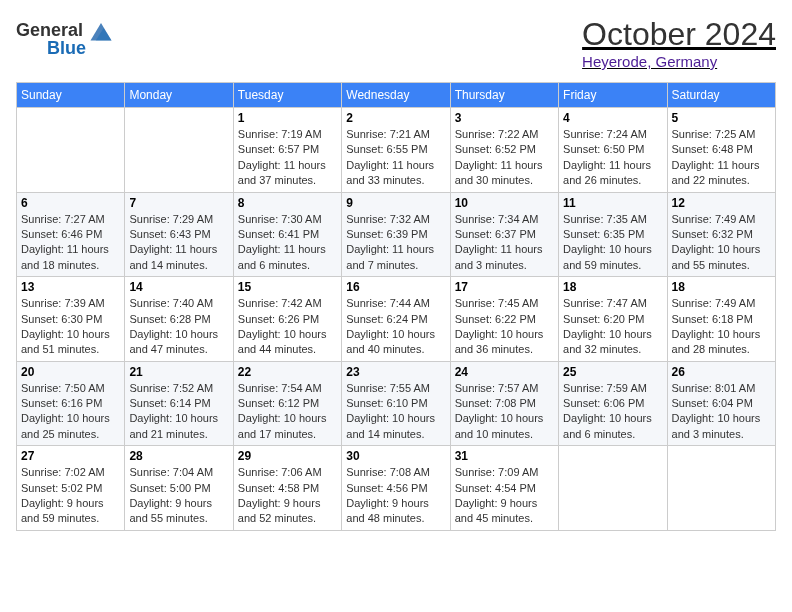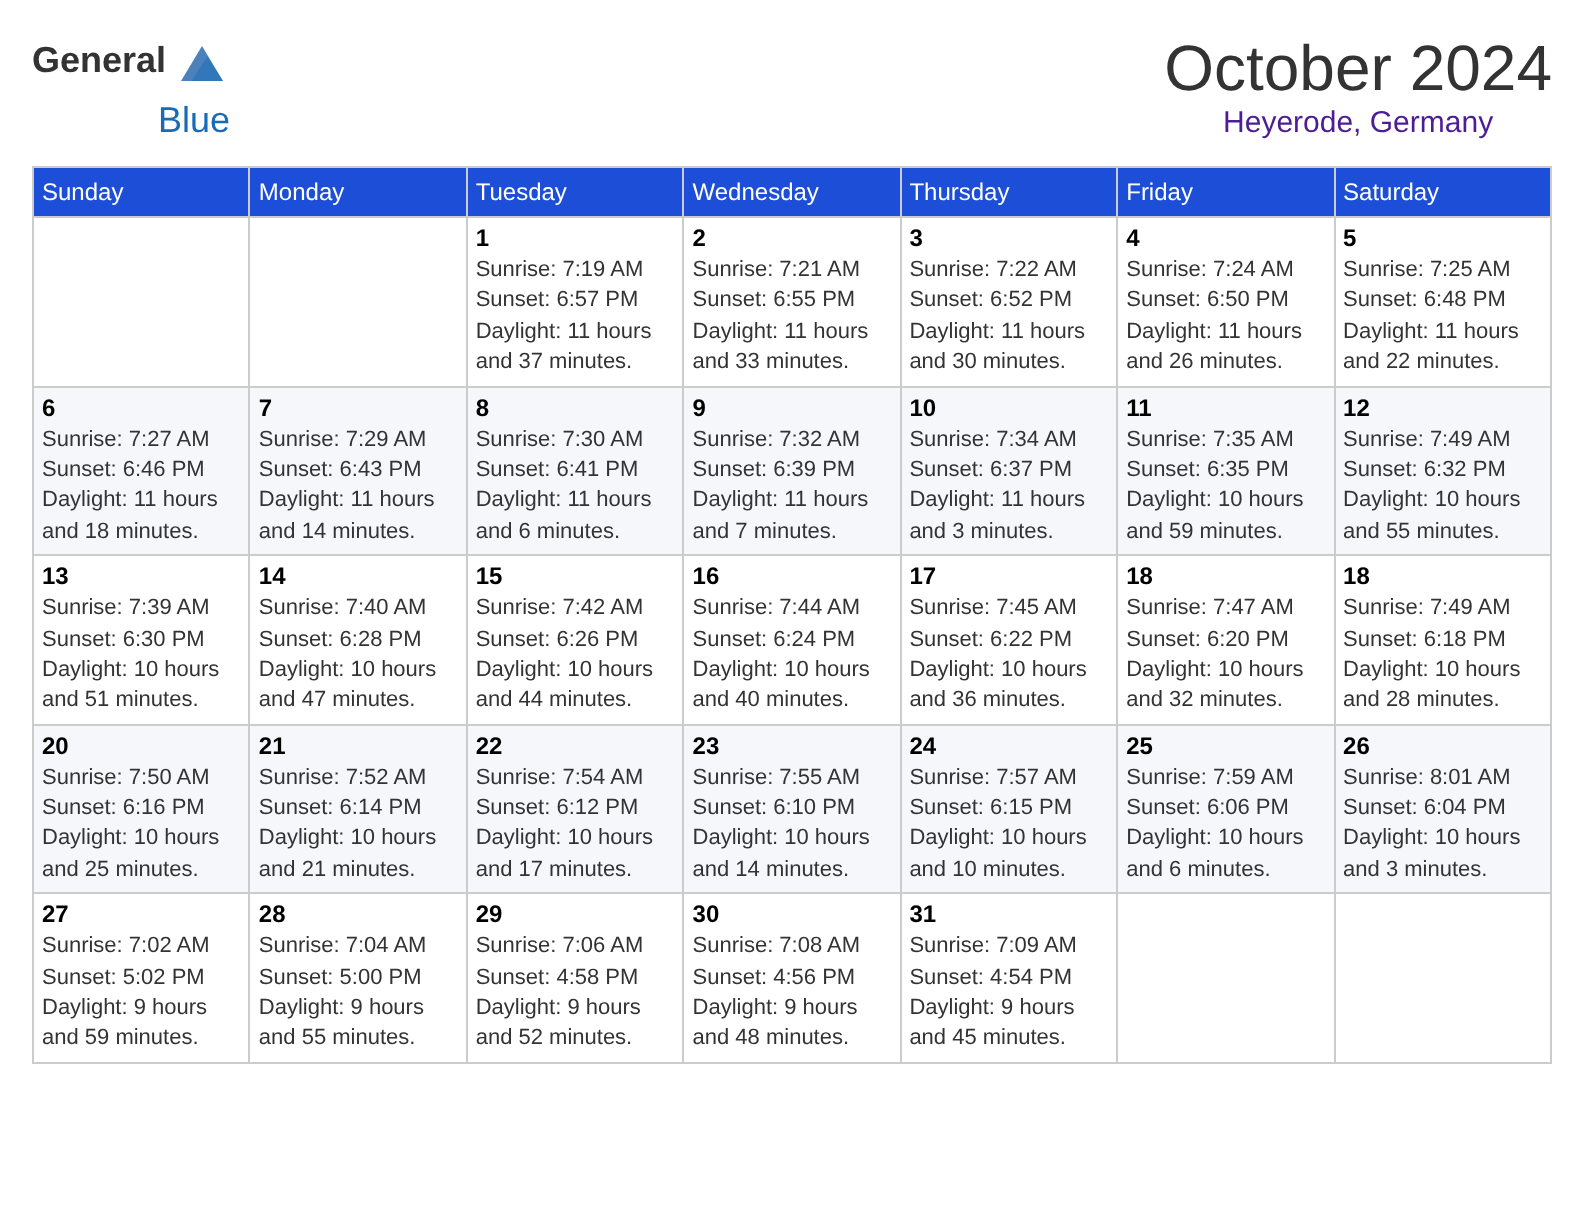--- a/index.html
+++ b/index.html
@@ -20,47 +20,48 @@
       display: flex;
       align-items: center;
     }
     .logo-text-general {
       font-size: 18px;
       font-weight: bold;
       color: #333;
     }
     .logo-text-blue {
       font-size: 18px;
-      font-weight: normal;
+      font-weight: bold;
       color: #1a6bb5;
     }
     .logo-icon {
       width: 28px;
       height: 28px;
       margin-left: 4px;
     }
     .title-block {
-      text-align: center;
+      text-align: left;
+      text-decoration: underline;
     }
     .month-year {
       font-size: 32px;
       color: #333;
       font-weight: normal;
     }
     .location {
       font-size: 15px;
       color: #4c1d95;
     }
     .calendar {
       width: 100%;
       border-collapse: collapse;
       font-size: 11px;
     }
     .calendar th {
-      background: #1d4ed8;
+      background: #3b82f6;
       color: #fff;
       padding: 5px 4px;
       text-align: left;
       font-size: 12px;
       font-weight: normal;
       border: 1px solid #ccc;
     }
     .calendar td {
       border: 1px solid #ccc;
       vertical-align: top;
@@ -84,21 +85,21 @@
     }
     .empty-cell {
       background: #fff !important;
     }
   </style>
 </head>
 <body>
 
 <div class="header">
   <div class="logo">
-    <div style="display:flex; flex-direction:column; align-items:flex-end;gap:12px;">
+    <div style="display:flex; flex-direction:column; align-items:center;">
       <div style="display:flex; align-items:center;">
         <span class="logo-text-general">General</span>
         <svg class="logo-icon" viewBox="0 0 32 32" xmlns="http://www.w3.org/2000/svg">
           <polygon points="4,28 16,8 28,28" fill="#2b6cb0" opacity="0.85"></polygon>
           <polygon points="10,28 19,14 28,28" fill="#1a6bb5" opacity="0.5"></polygon>
         </svg>
       </div>
       <span class="logo-text-blue" style="margin-top:-6px; margin-left:2px;">Blue</span>
     </div>
   </div>
@@ -311,21 +312,21 @@
         <div class="day-info">
           <span>Sunrise: 7:55 AM</span><br>
           <span>Sunset: 6:10 PM</span><br>
           <span>Daylight: 10 hours and 14 minutes.</span>
         </div>
       </td>
         <td>
         <span class="day-num">24</span>
         <div class="day-info">
           <span>Sunrise: 7:57 AM</span><br>
-          <span>Sunset: 6:15 PM</span><br>
+          <span>Sunset: 7:08 PM</span><br>
           <span>Daylight: 10 hours and 10 minutes.</span>
         </div>
       </td>
         <td>
         <span class="day-num">25</span>
         <div class="day-info">
           <span>Sunrise: 7:59 AM</span><br>
           <span>Sunset: 6:06 PM</span><br>
           <span>Daylight: 10 hours and 6 minutes.</span>
         </div>

